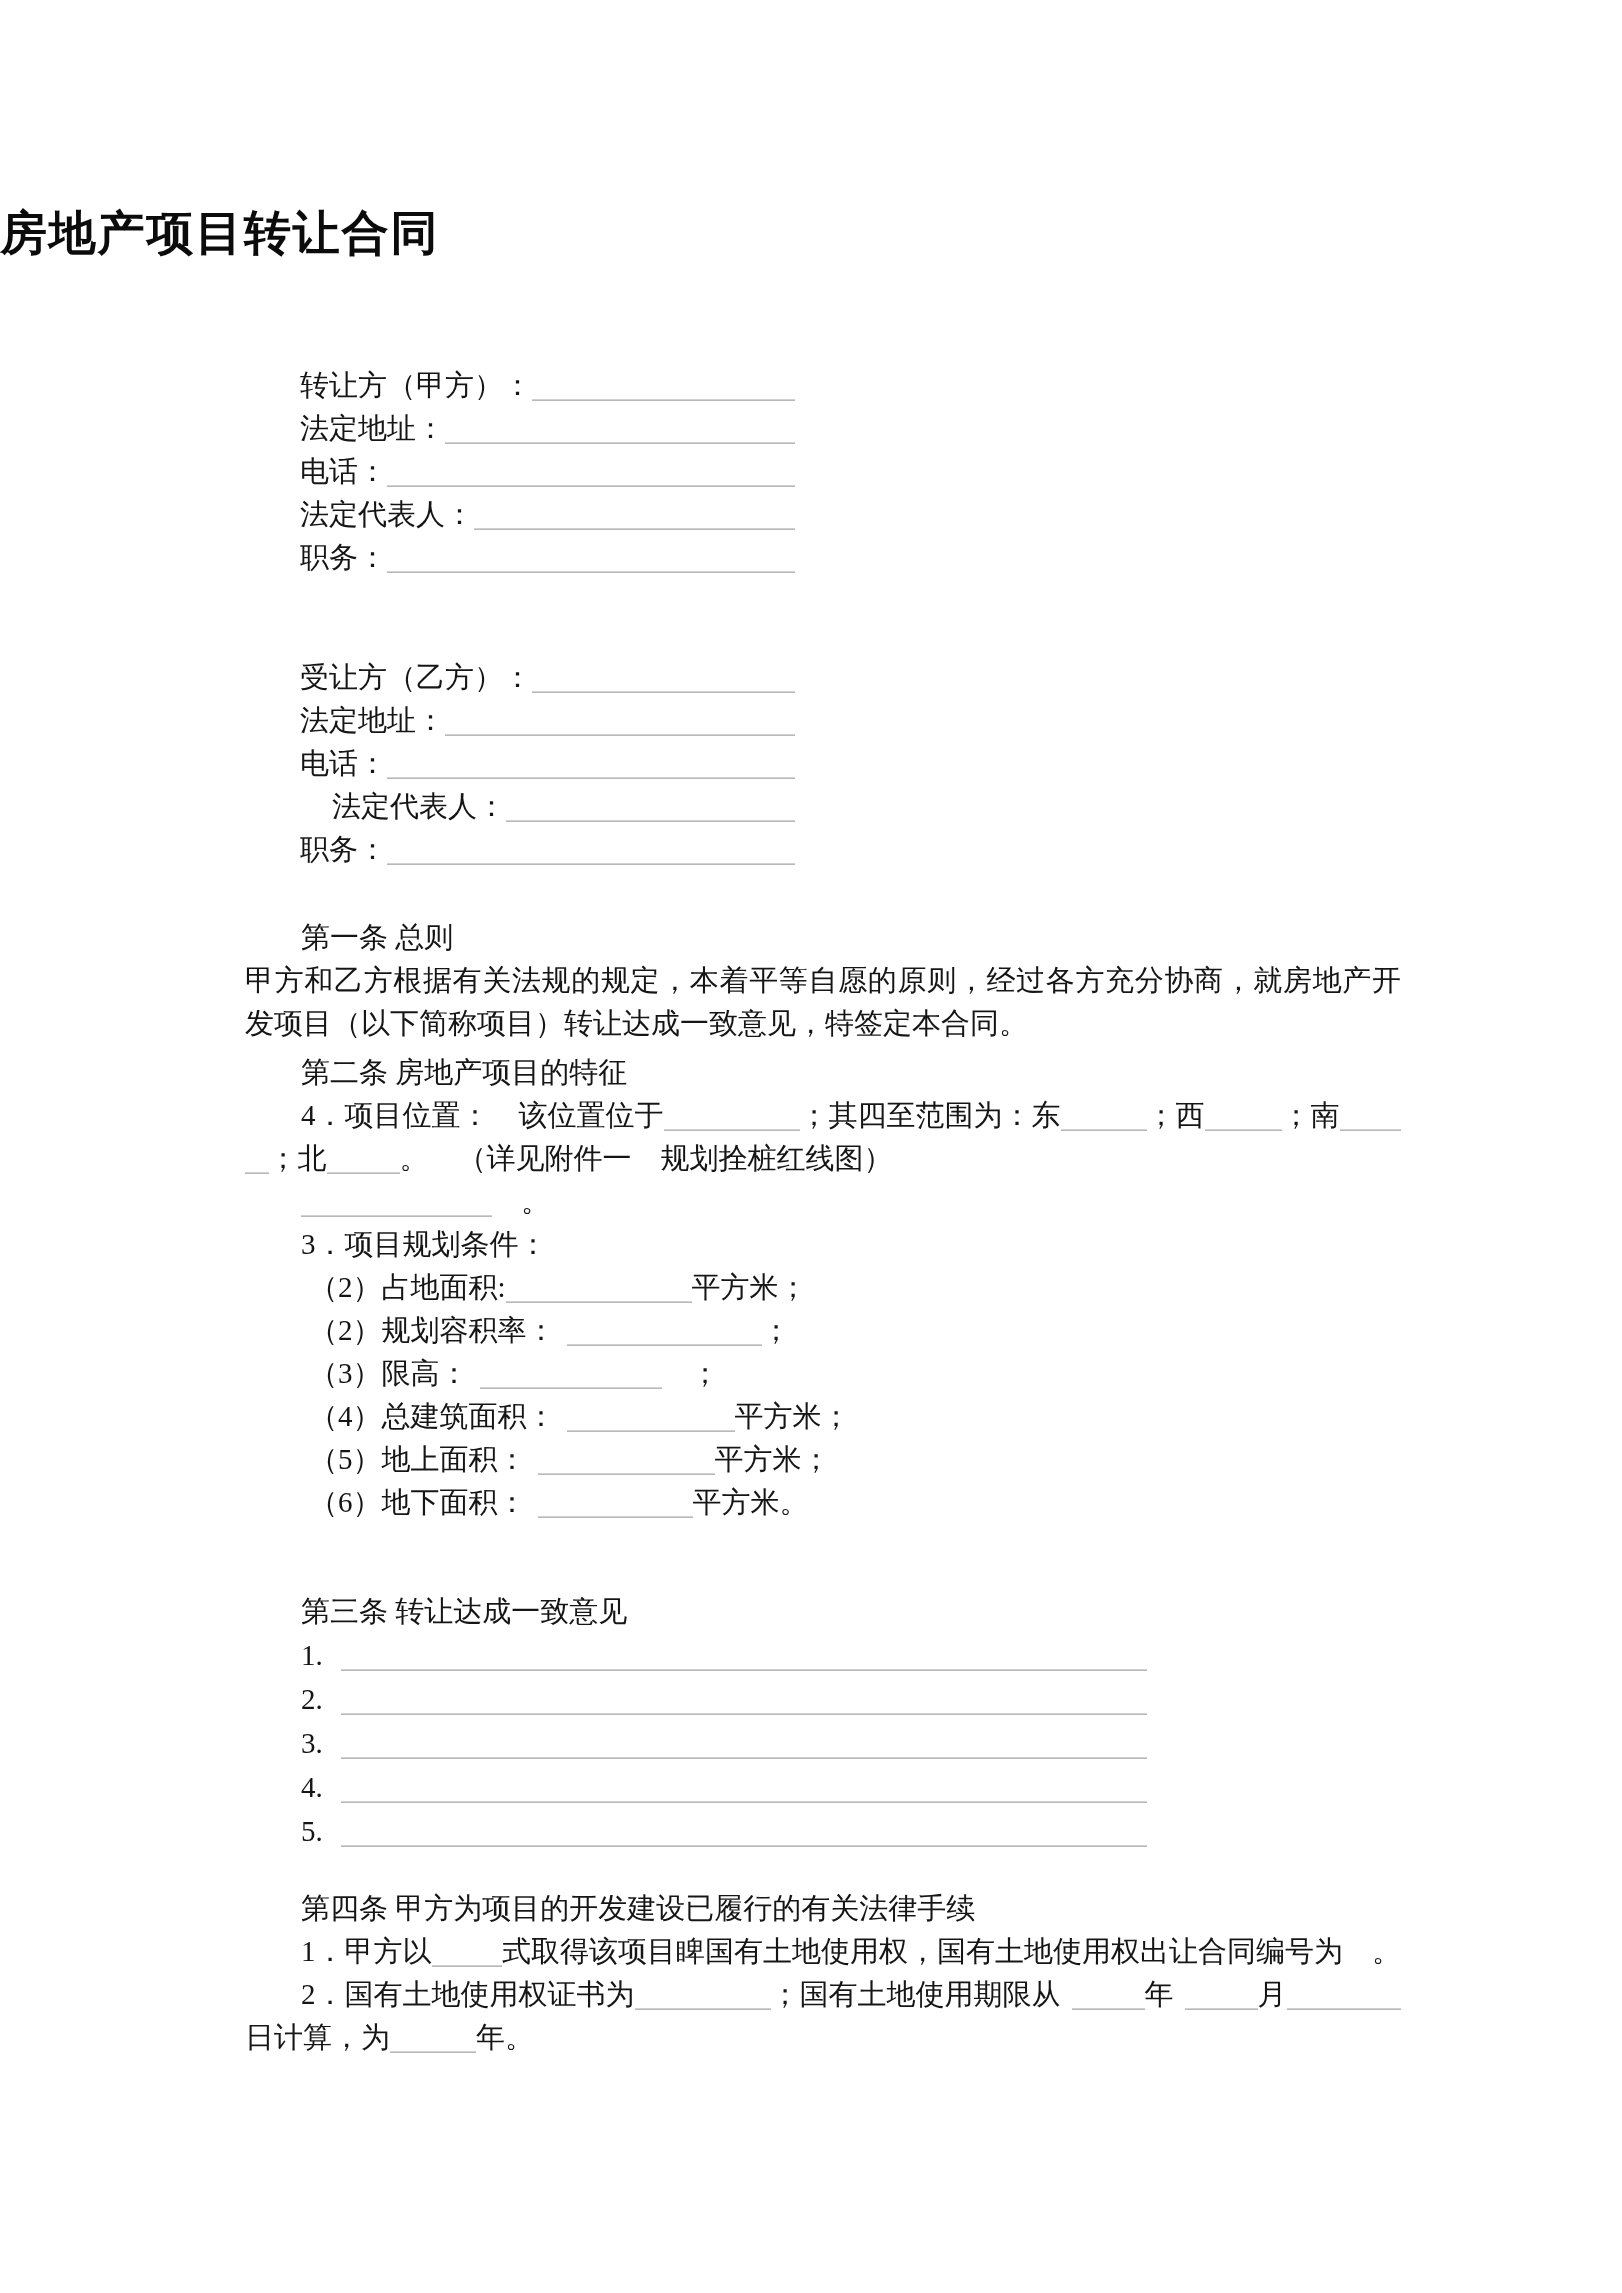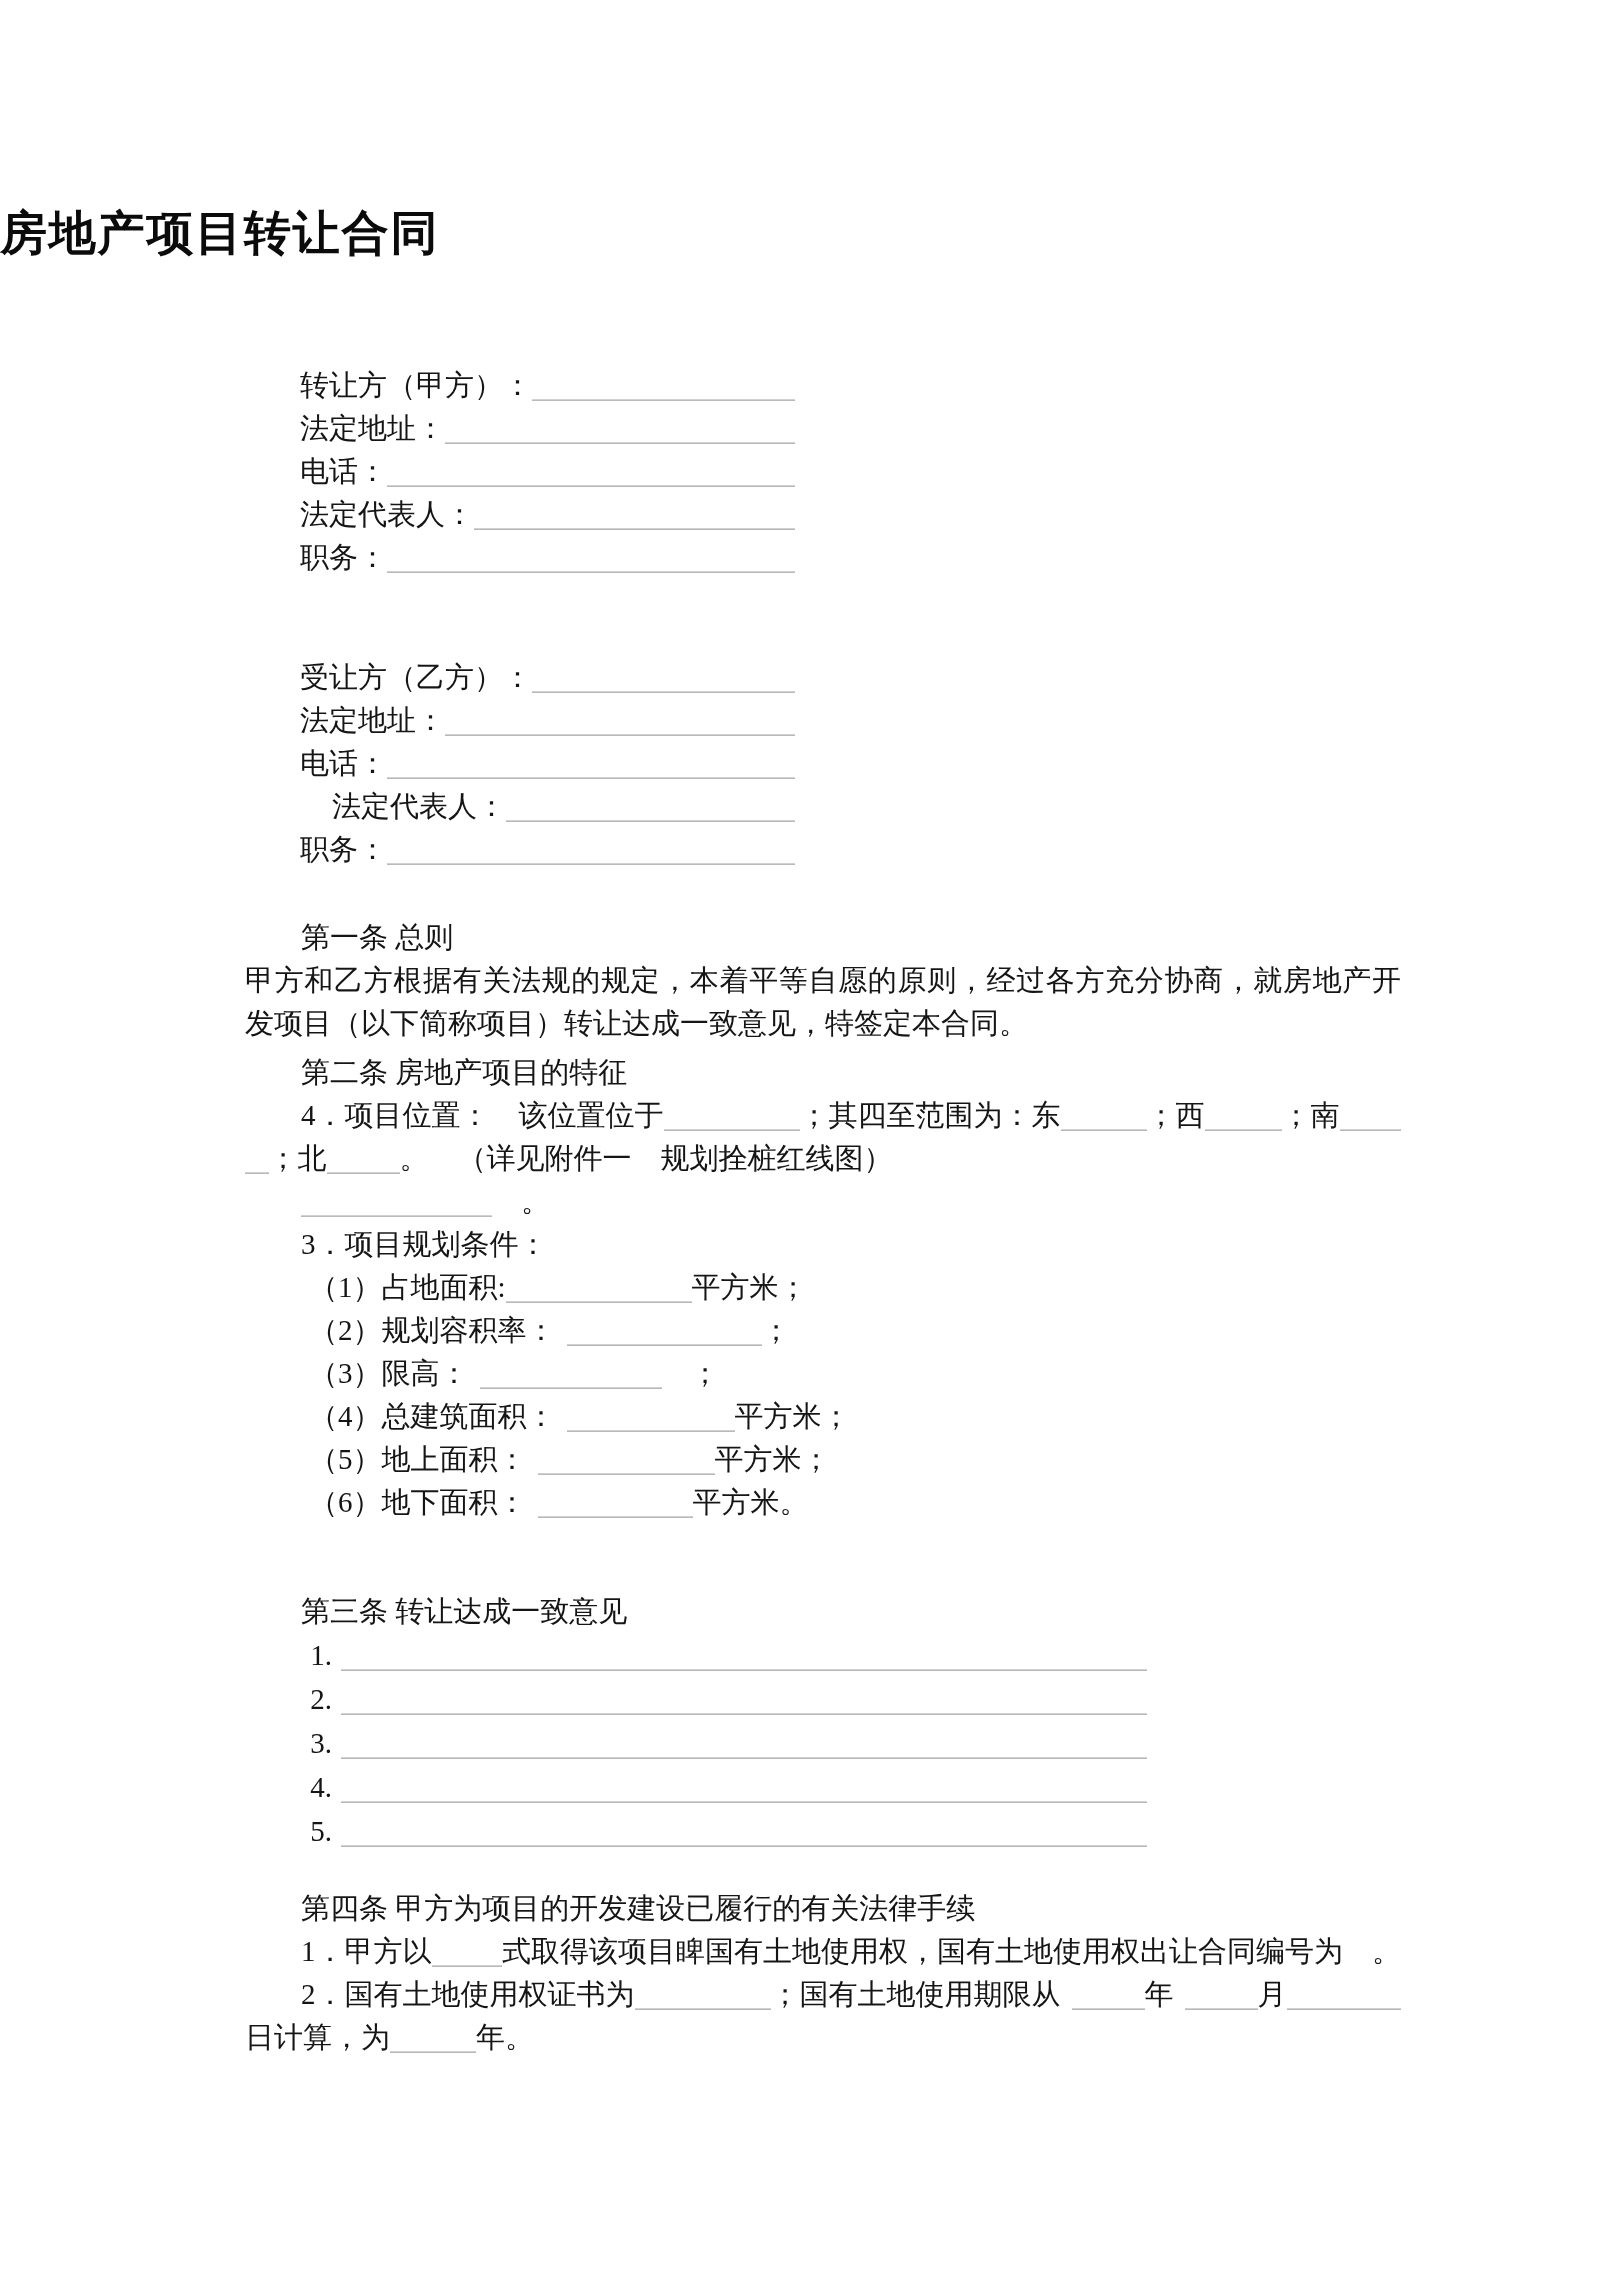--- a/index.html
+++ b/index.html
@@ -40,21 +40,21 @@
     align-self:stretch;
     transform:translateY(-6.4px);
     display:inline-block;
   }
   .fill{flex:1;}
   
   .party{left:300px;width:495px;text-align:right;}
   .indent35{margin-left:32px;}
   
   .clause{left:245px;width:1156px;}
-  .ind{padding-left:56px;text-align:center;}
+  .ind{padding-left:56px;}
   .ind70{padding-left:64px;}
   .para{
     margin:0;
     width:1156px;
     font-size:29px;
     line-height:43px;
     text-align:justify;
   }
   
   .w150{width:136px;}
@@ -158,21 +158,21 @@
       <span class="t">。　（详见附件一　规划拴桩红线图）</span>
     </div>
     <div class="tline ind">
       <span class="u w210"></span>
       <span class="t">　。</span>
     </div>
     <div class="tline ind">
       <span class="t">3．项目规划条件：</span>
     </div>
     <div class="tline ind70">
-      <span class="t">（1）占地面积:</span>
+      <span class="t">（2）占地面积:</span>
       <span class="u w205"></span>
       <span class="t">平方米；</span>
     </div>
     <div class="tline ind70">
       <span class="t">（2）规划容积率：</span>
       <span class="u w215 ml12"></span>
       <span class="t">；</span>
     </div>
     <div class="tline ind70">
       <span class="t">（3）限高：</span>

